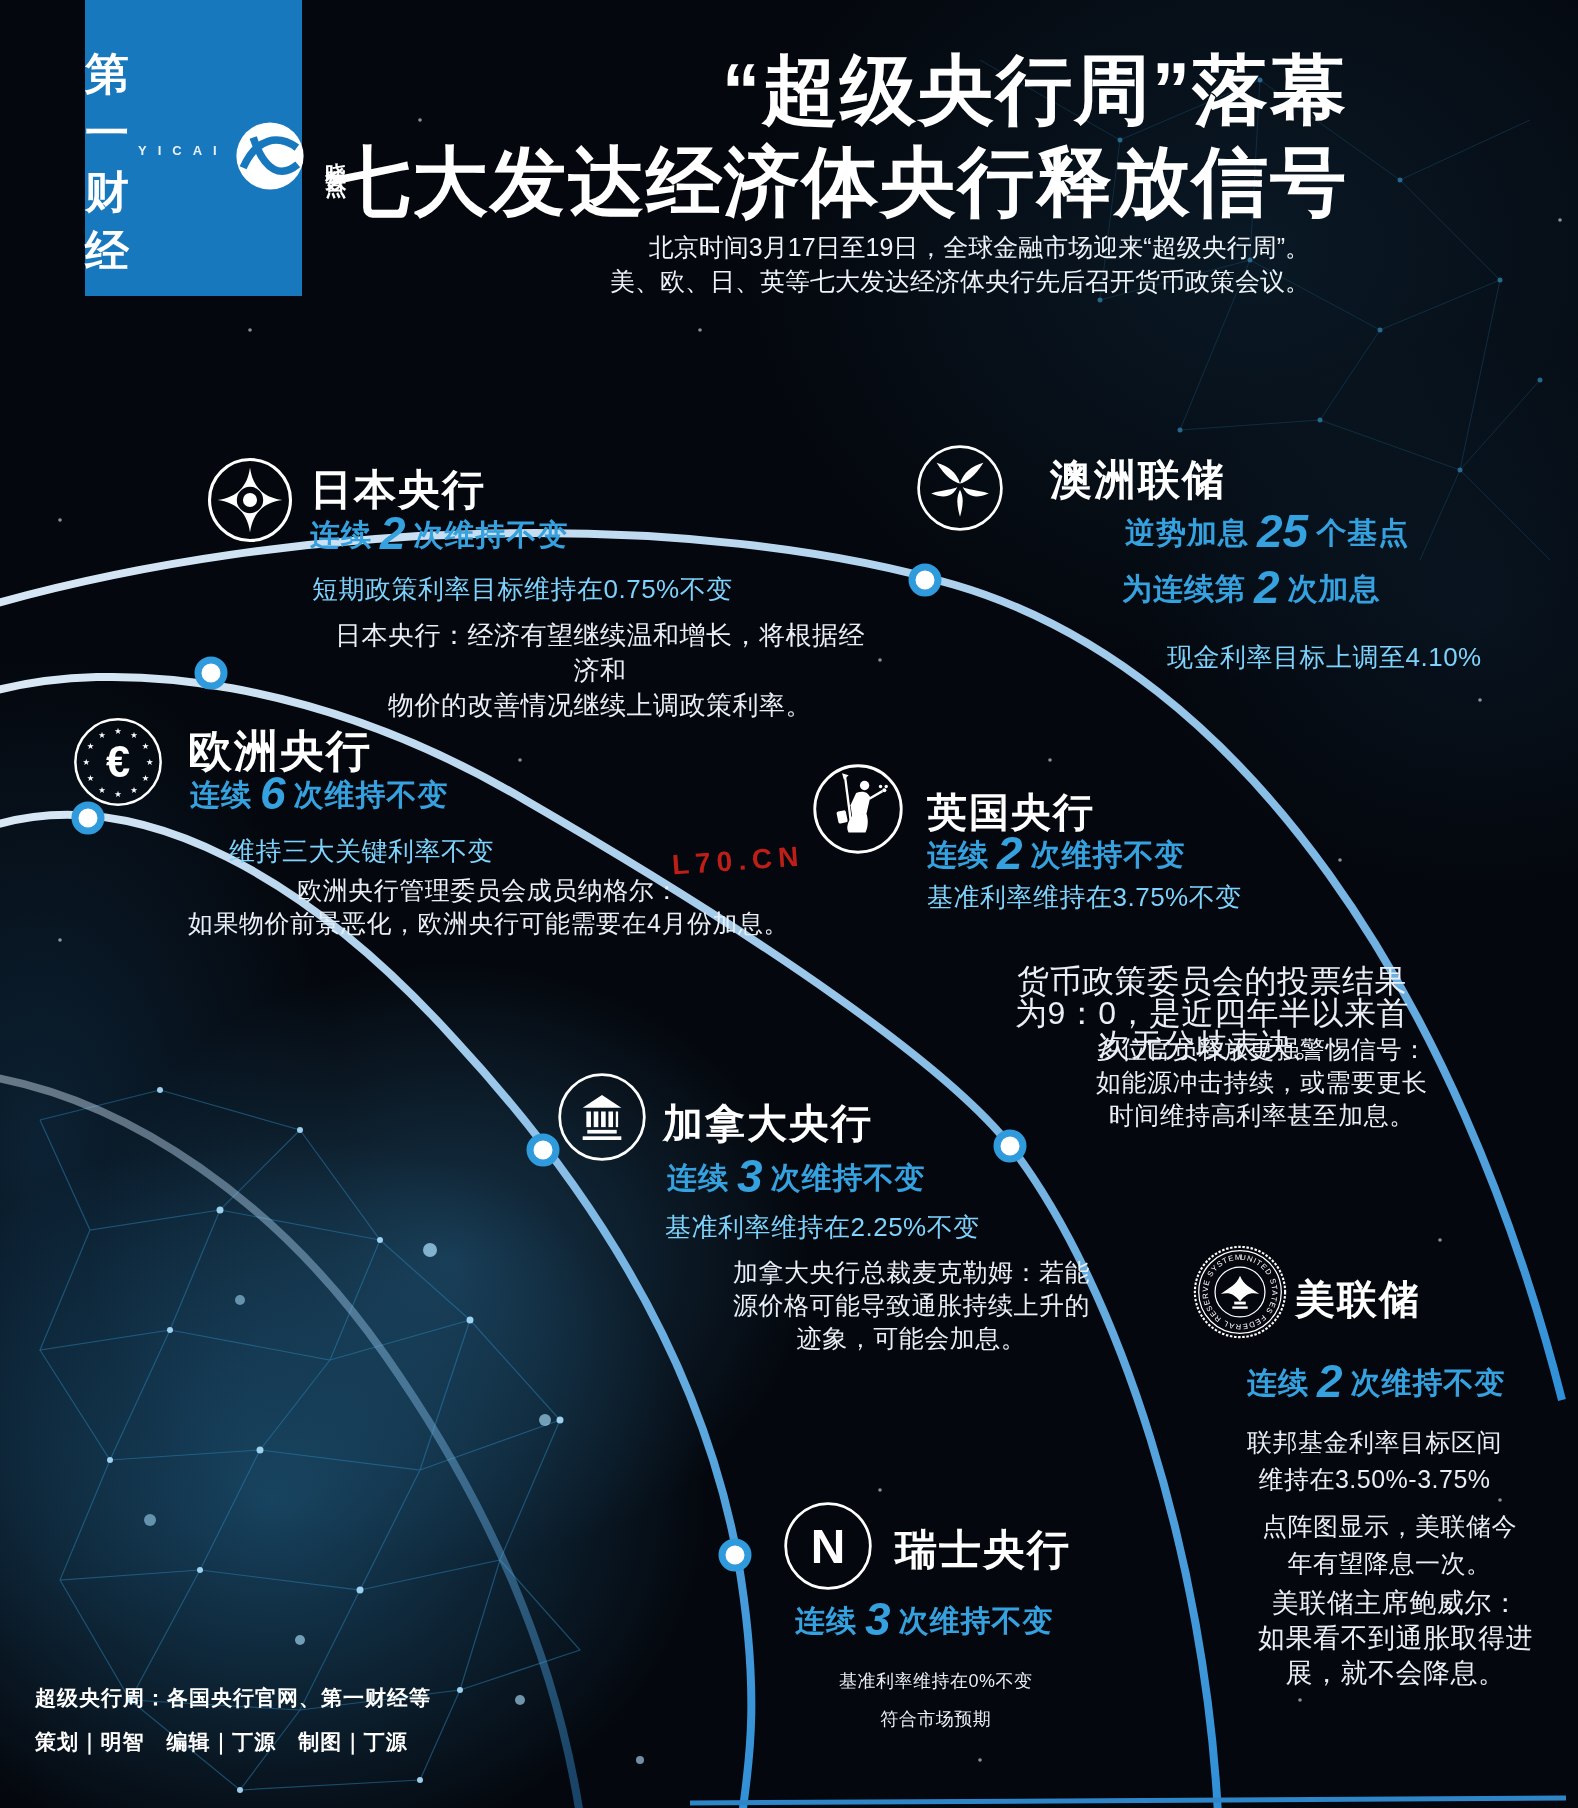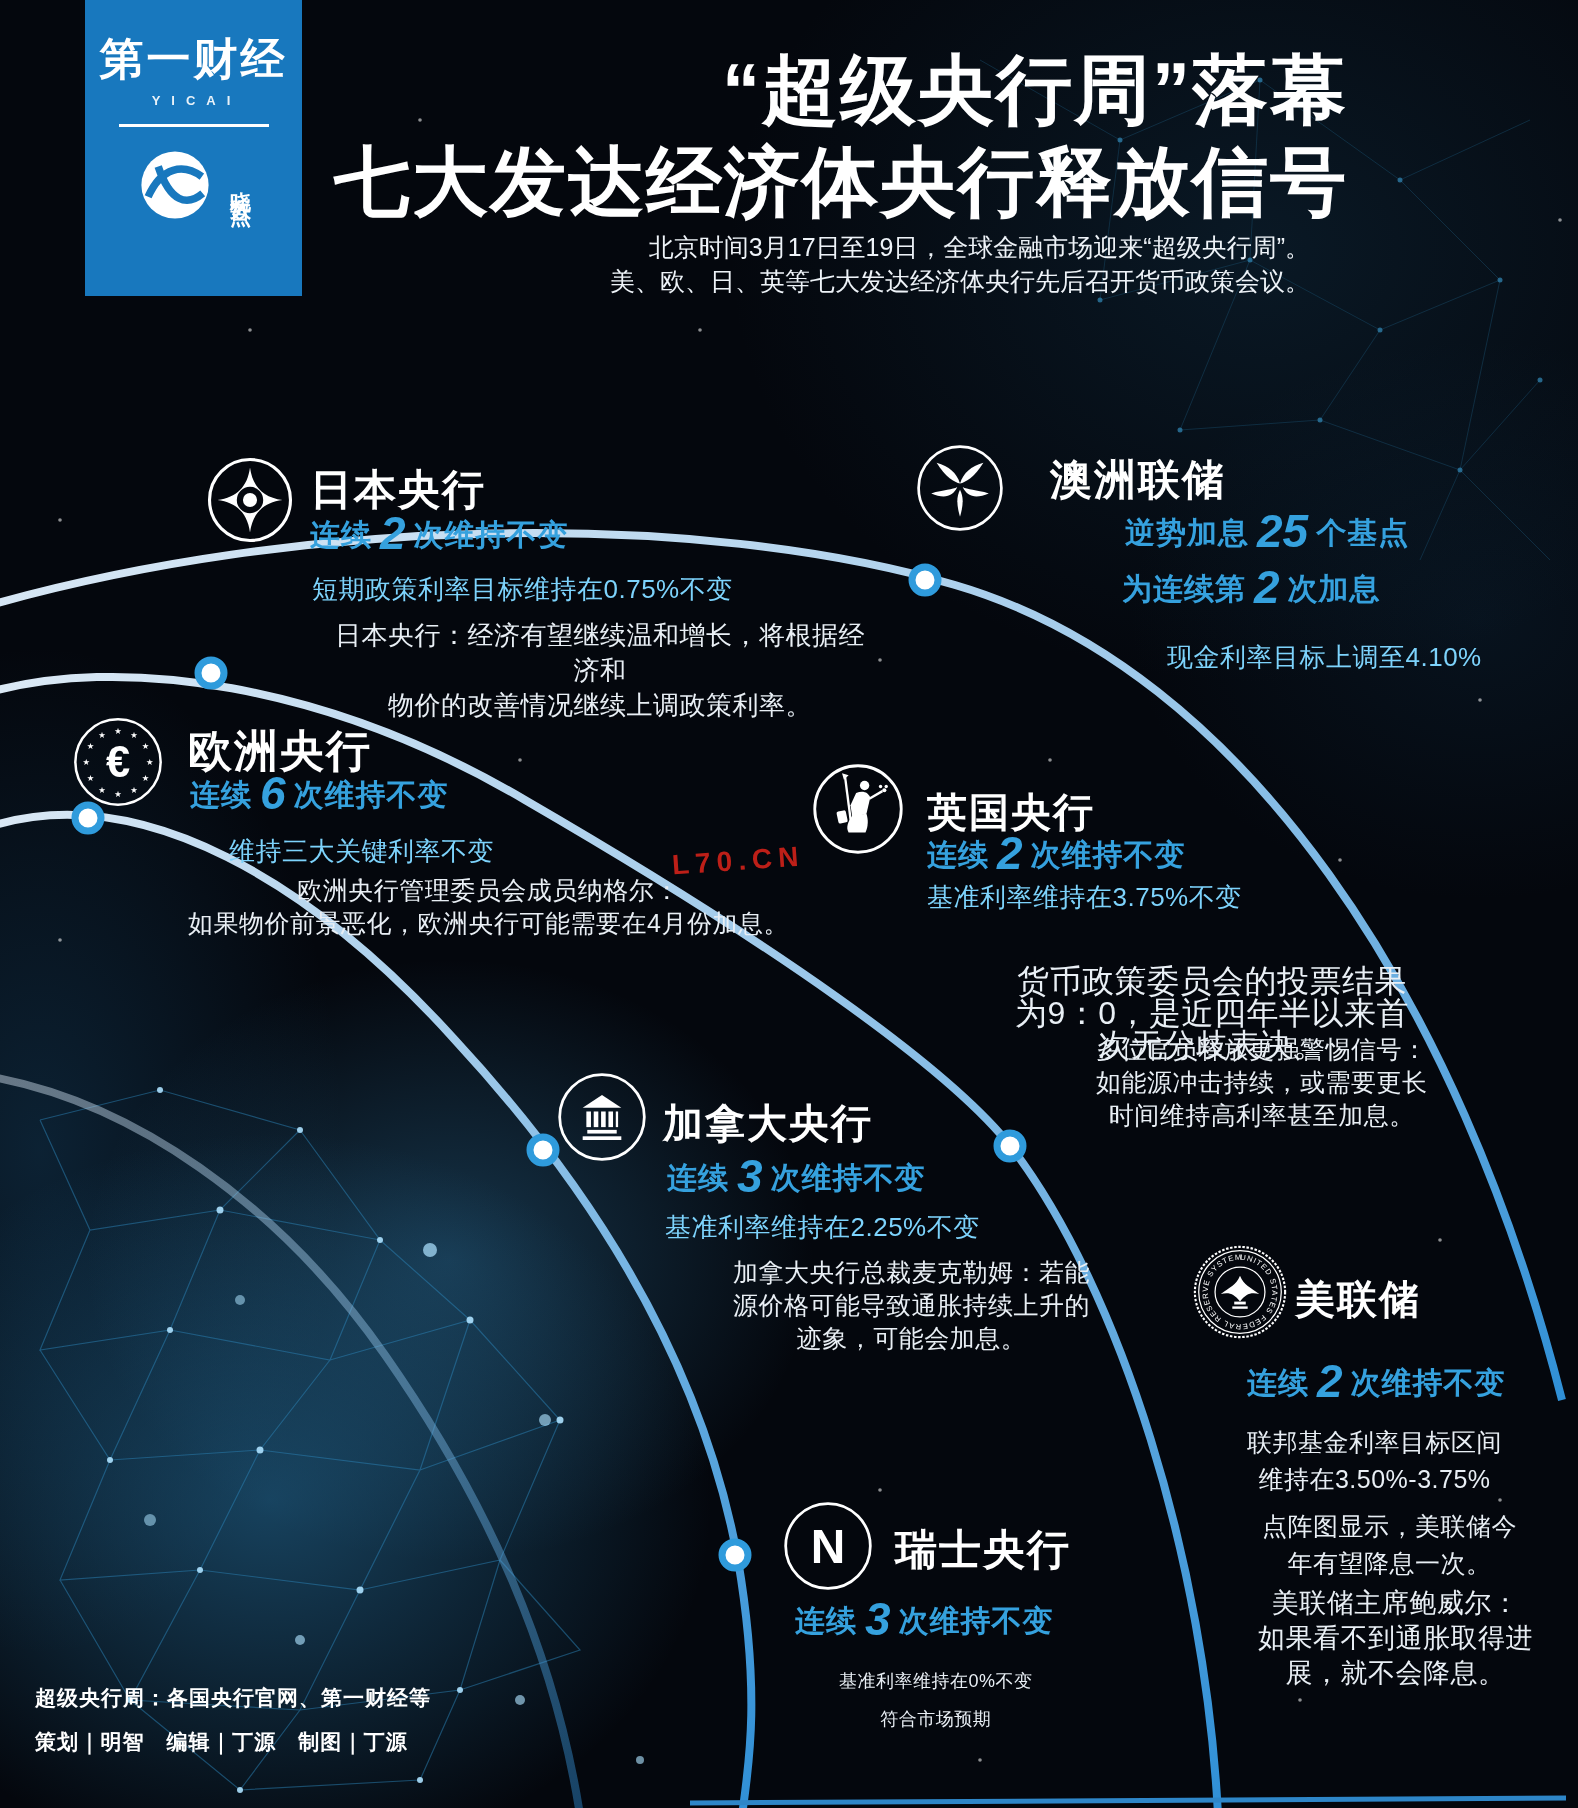--- a/index.html
+++ b/index.html
@@ -6,21 +6,21 @@
   .canvas{position:relative;width:1578px;height:1808px;background:#04070d;overflow:hidden;
           font-family:"Liberation Sans","DejaVu Sans",sans-serif;color:#fff;}
   .abs{position:absolute;}
   .glow{position:absolute;inset:0;pointer-events:none;background:
     radial-gradient(650px 540px at 270px 1500px, rgba(42,125,175,.50), rgba(42,125,175,0) 68%),
     radial-gradient(520px 430px at 450px 1260px, rgba(58,145,198,.34), rgba(58,145,198,0) 70%),
     radial-gradient(420px 700px at 40px 1150px,  rgba(30,95,140,.30),  rgba(30,95,140,0) 72%),
     radial-gradient(760px 620px at 1260px 250px, rgba(24,70,100,.28),  rgba(24,70,100,0) 70%),
     radial-gradient(500px 400px at 1480px 620px, rgba(20,60,90,.22),   rgba(20,60,90,0) 70%);}
   .logo-box{position:absolute;left:85px;top:0;width:217px;height:296px;background:#1878be;
-            display:flex;flex-direction:column;align-items:center;}
+            display:flex;flex-direction:row;align-items:center;}
   .logo-cn{margin-top:30px;font-size:44px;font-weight:800;letter-spacing:3px;}
   .logo-en{margin-top:4px;font-size:13px;font-weight:700;letter-spacing:11px;text-indent:6px;opacity:.9;}
   .logo-div{margin-top:16px;width:150px;height:3px;background:#fff;}
   .logo-sub{margin-top:16px;display:flex;align-items:center;gap:10px;}
   .logo-sub-text{writing-mode:vertical-rl;font-size:21px;font-weight:700;letter-spacing:7px;}
   .main-title{position:absolute;top:44px;right:230px;text-align:right;font-weight:800;font-size:76px;
               line-height:92px;letter-spacing:2px;white-space:nowrap;}
   .subtitle{position:absolute;top:230px;right:268px;text-align:right;font-weight:300;font-size:25px;
             line-height:34px;color:#eef3f8;white-space:nowrap;}
   .bank-title{position:absolute;font-weight:700;color:#fff;letter-spacing:2px;white-space:nowrap;}

